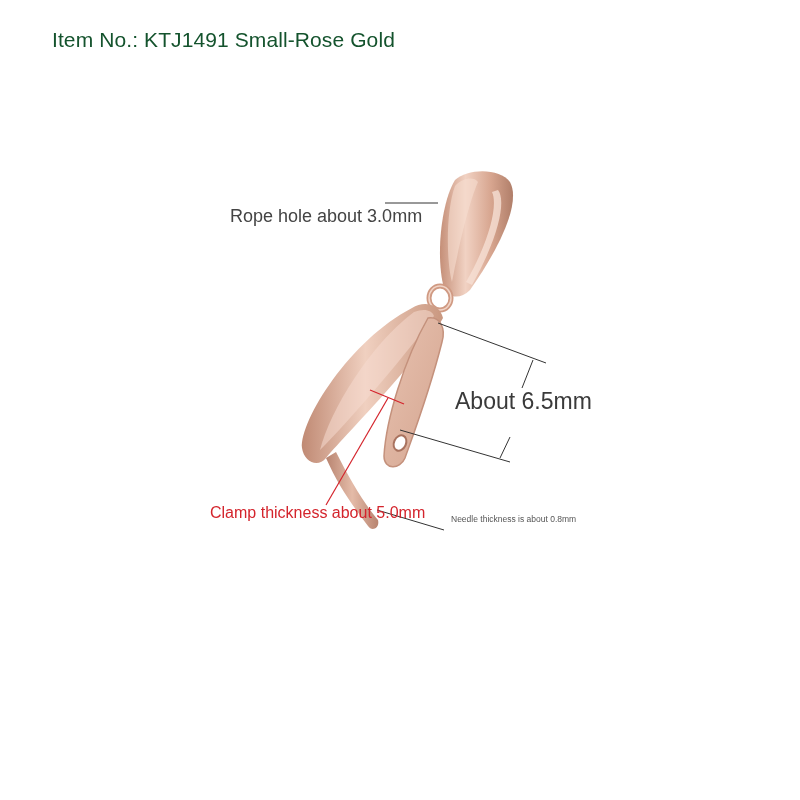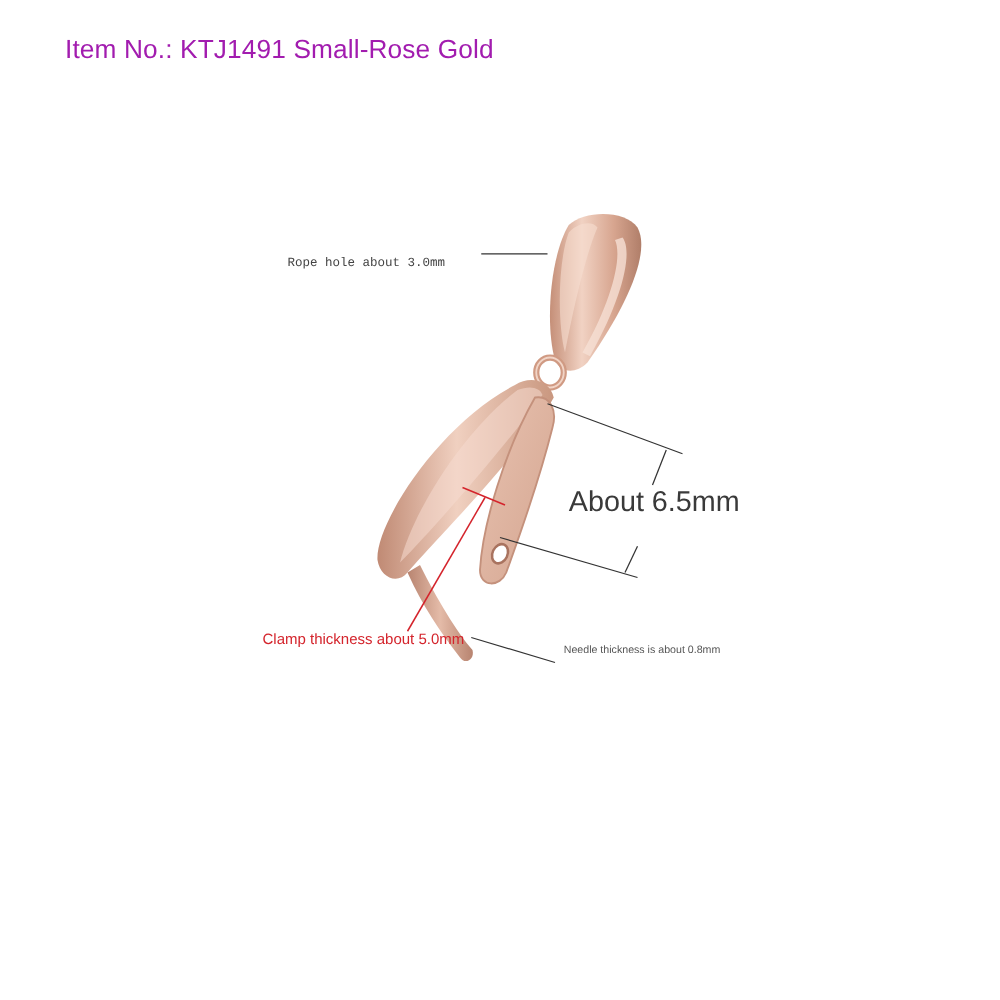--- a/index.html
+++ b/index.html
@@ -12,52 +12,51 @@
       height: 800px;
       position: relative;
       overflow: hidden;
       font-family: "Liberation Sans", "DejaVu Sans", sans-serif;
     }
     .title {
       position: absolute;
       left: 52px;
       top: 28px;
       font-size: 21px;
-      color: #a21caf;
+      color: #14532d;
       letter-spacing: 0.1px;
       white-space: nowrap;
     }
     .stage {
       position: absolute;
       left: 0;
       top: 0;
       width: 800px;
       height: 800px;
     }
     .label {
       position: absolute;
       white-space: nowrap;
     }
     .label-rope {
       left: 230px;
       top: 206px;
-      font-size: 10px;
+      font-size: 18px;
       color: #444444;
-      font-family: Liberation Mono, monospace;
     }
     .label-length {
       left: 455px;
       top: 388px;
       font-size: 23px;
       color: #3a3a3a;
     }
     .label-clamp {
       left: 210px;
       top: 504px;
-      font-size: 12px;
+      font-size: 16px;
       color: #d4242c;
       text-align: right;
     }
     .label-needle {
       left: 451px;
       top: 514px;
       font-size: 8.5px;
       color: #555555;
     }
   </style>

